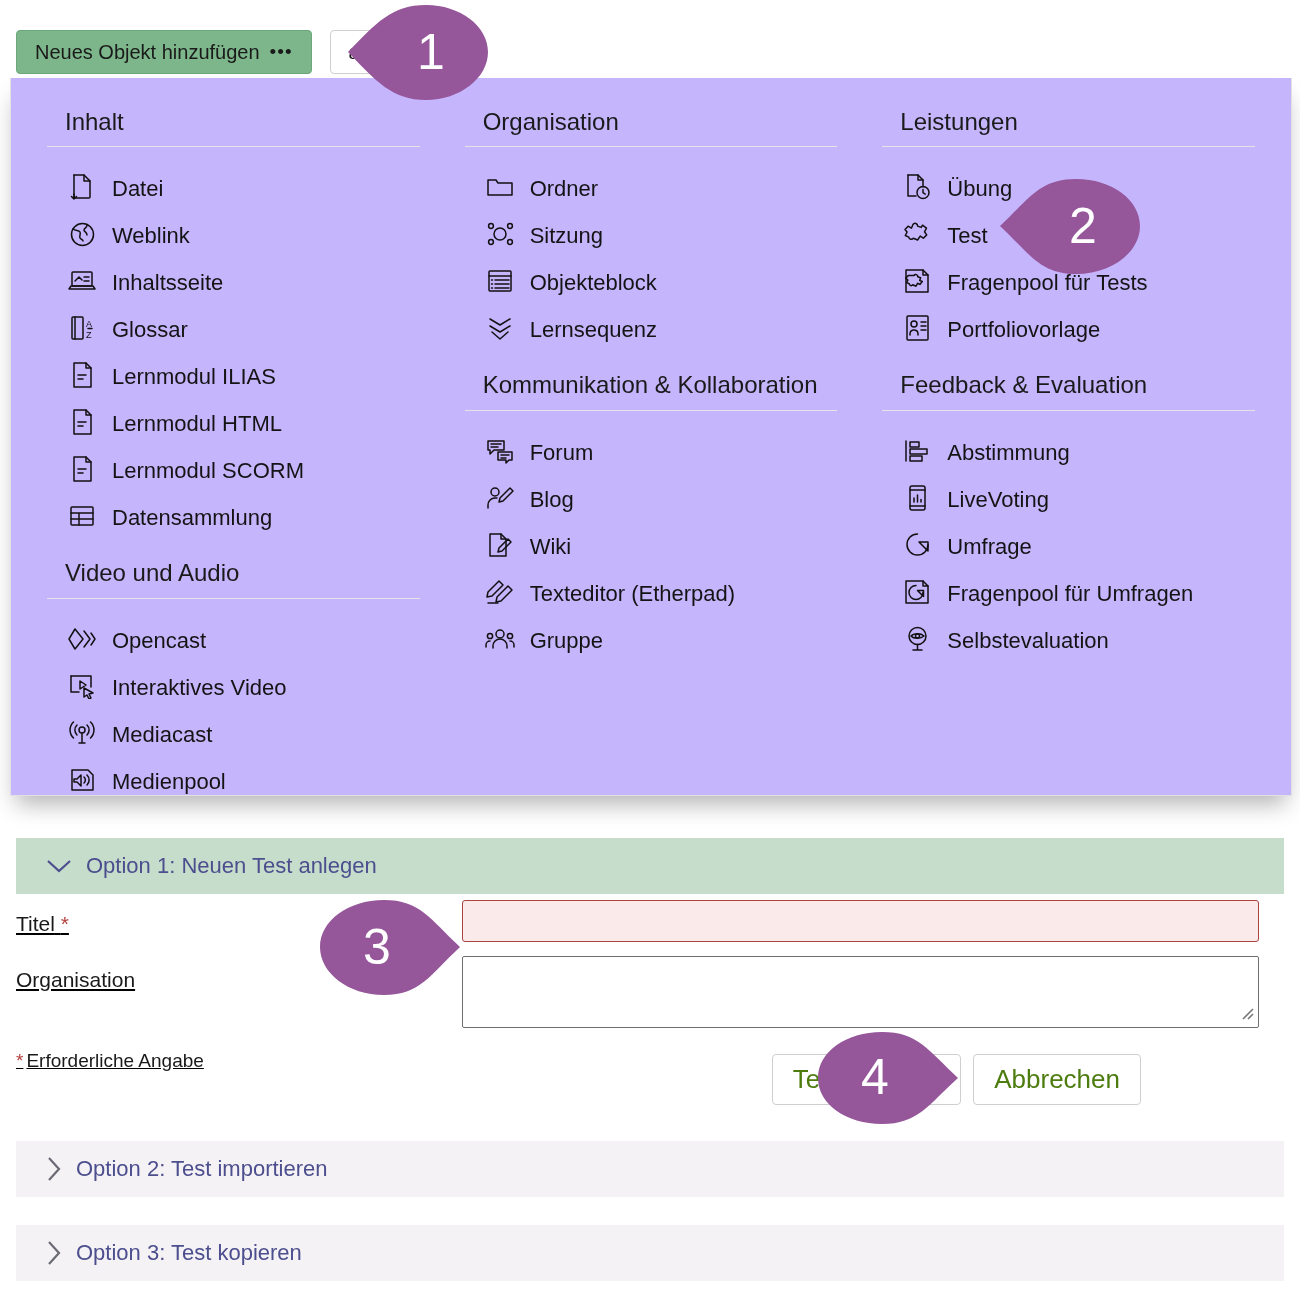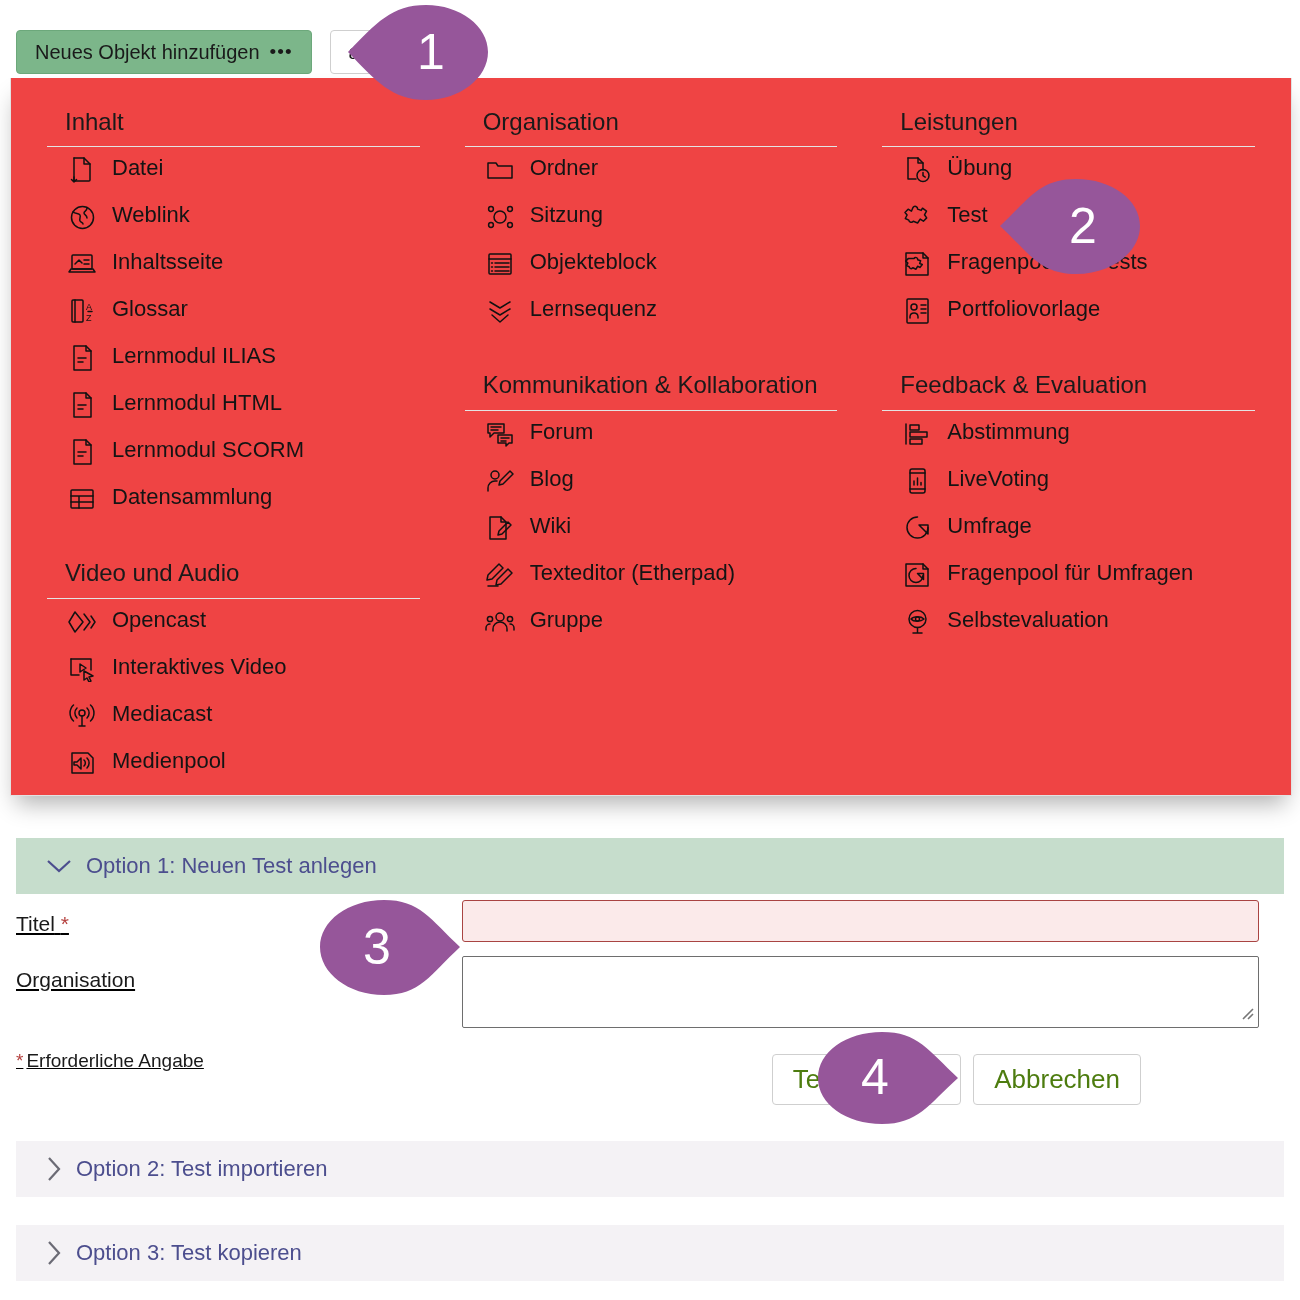--- a/index.html
+++ b/index.html
@@ -22,36 +22,36 @@
   .btn-add .dots { margin-left: 10px; letter-spacing: 1px; font-size: 19px; }
   .btn-plain {
     background: #ffffff; border: 1px solid #cfcfcf; color: #1a1a1a;
     font-size: 20px; padding: 0 18px; border-radius: 4px; margin-left: 18px;
     display: flex; align-items: center; white-space: nowrap; cursor: pointer;
   }
 
   
   .panel {
     position: absolute; left: 10px; top: 78px; width: 1282px; height: 718px;
-    background: #ef4444; border: 1px solid #e2e2e2; border-top: none;
+    background: #c4b5fd; border: 1px solid #e2e2e2; border-top: none;
     box-shadow: 0 14px 22px -6px rgba(0,0,0,0.30);
   }
   .cols { display: flex; padding: 30px 36px 0 36px; }
   .col { width: 380px; margin-right: 45px; }
   .col:last-child { margin-right: 0; }
 
   .grp-title {
     font-size: 24px; color: #1a1a1a; font-weight: 400;
     padding: 0 0 10px 18px; line-height: 1.18;
   }
   .grp-rule { border-bottom: 1px solid #e4e4e4; margin-bottom: 8px; }
   .grp-spacer { height: 28px; }
 
   .item {
-    display: flex; align-items: flex-start; height: 47px;
+    display: flex; align-items: flex-end; height: 47px;
     padding-left: 18px; cursor: pointer; position: relative;
   }
   .item .ic { width: 34px; height: 30px; flex: 0 0 34px; display: flex; align-items: center; justify-content: center; }
   .item .ic svg { display: block; }
   .item .lbl { font-size: 22px; color: #141414; margin-left: 13px; white-space: nowrap; }
 
   
   .opt-head {
     position: absolute; left: 16px; width: 1268px; height: 56px;
     display: flex; align-items: center; padding-left: 30px; cursor: pointer;

